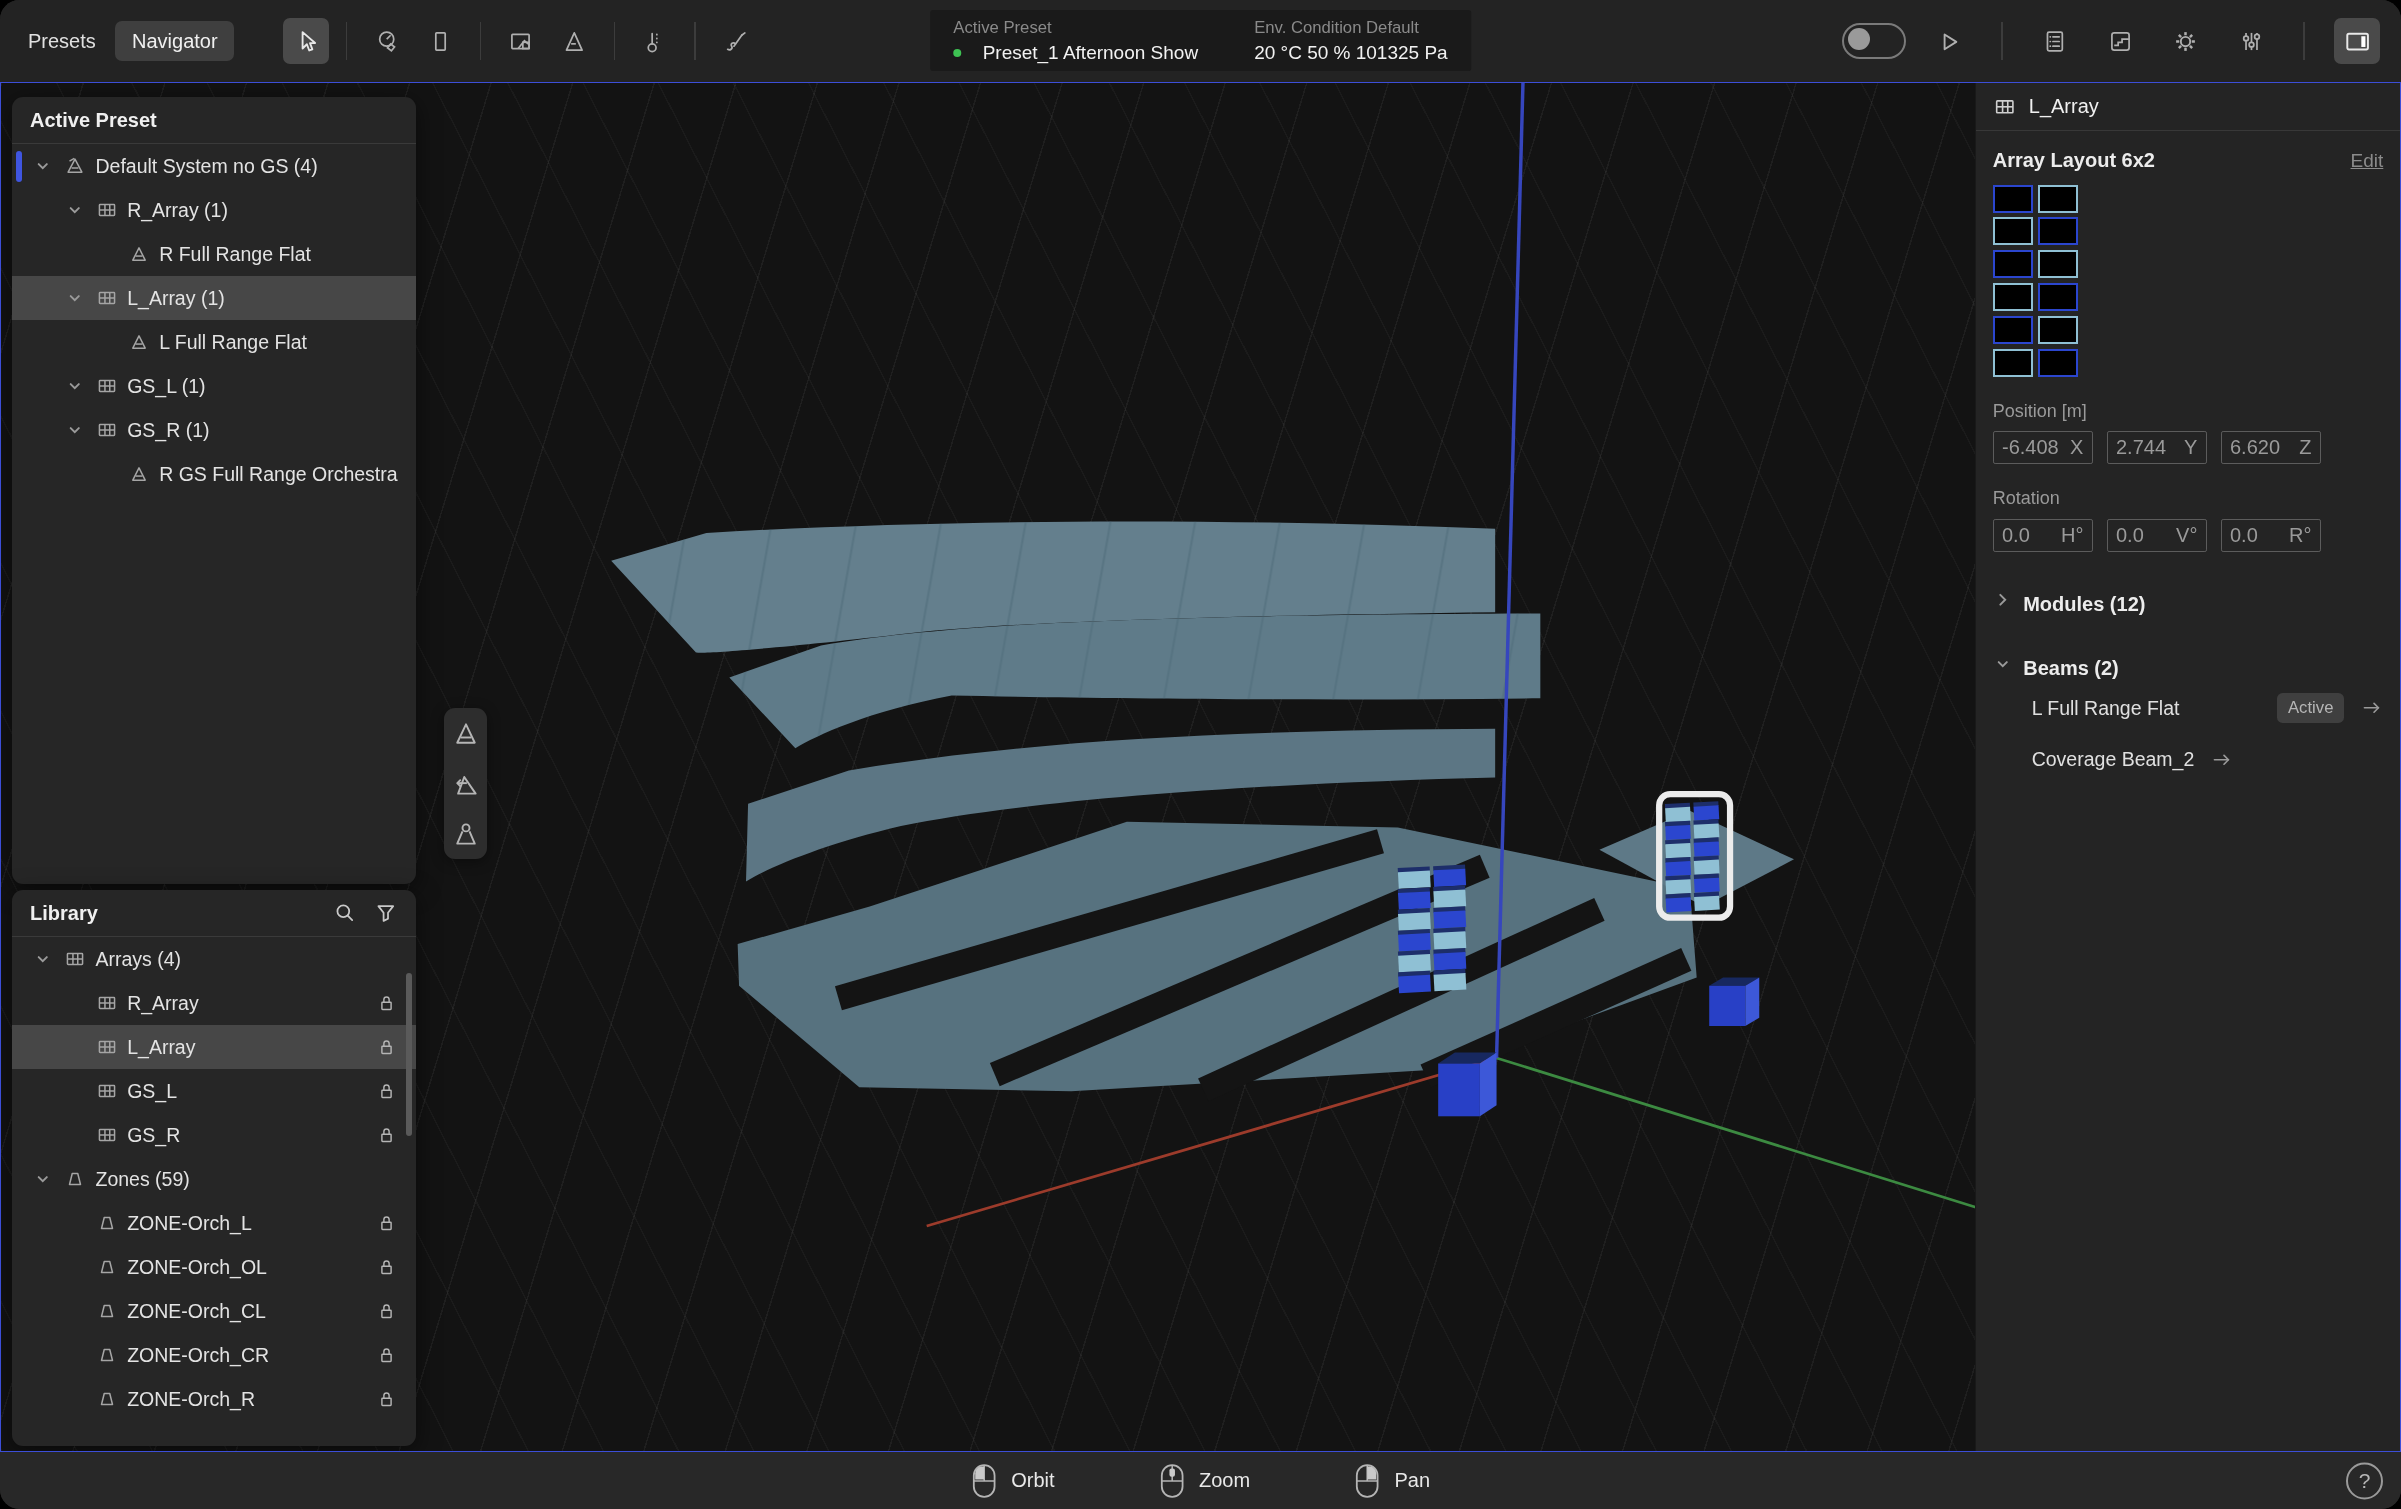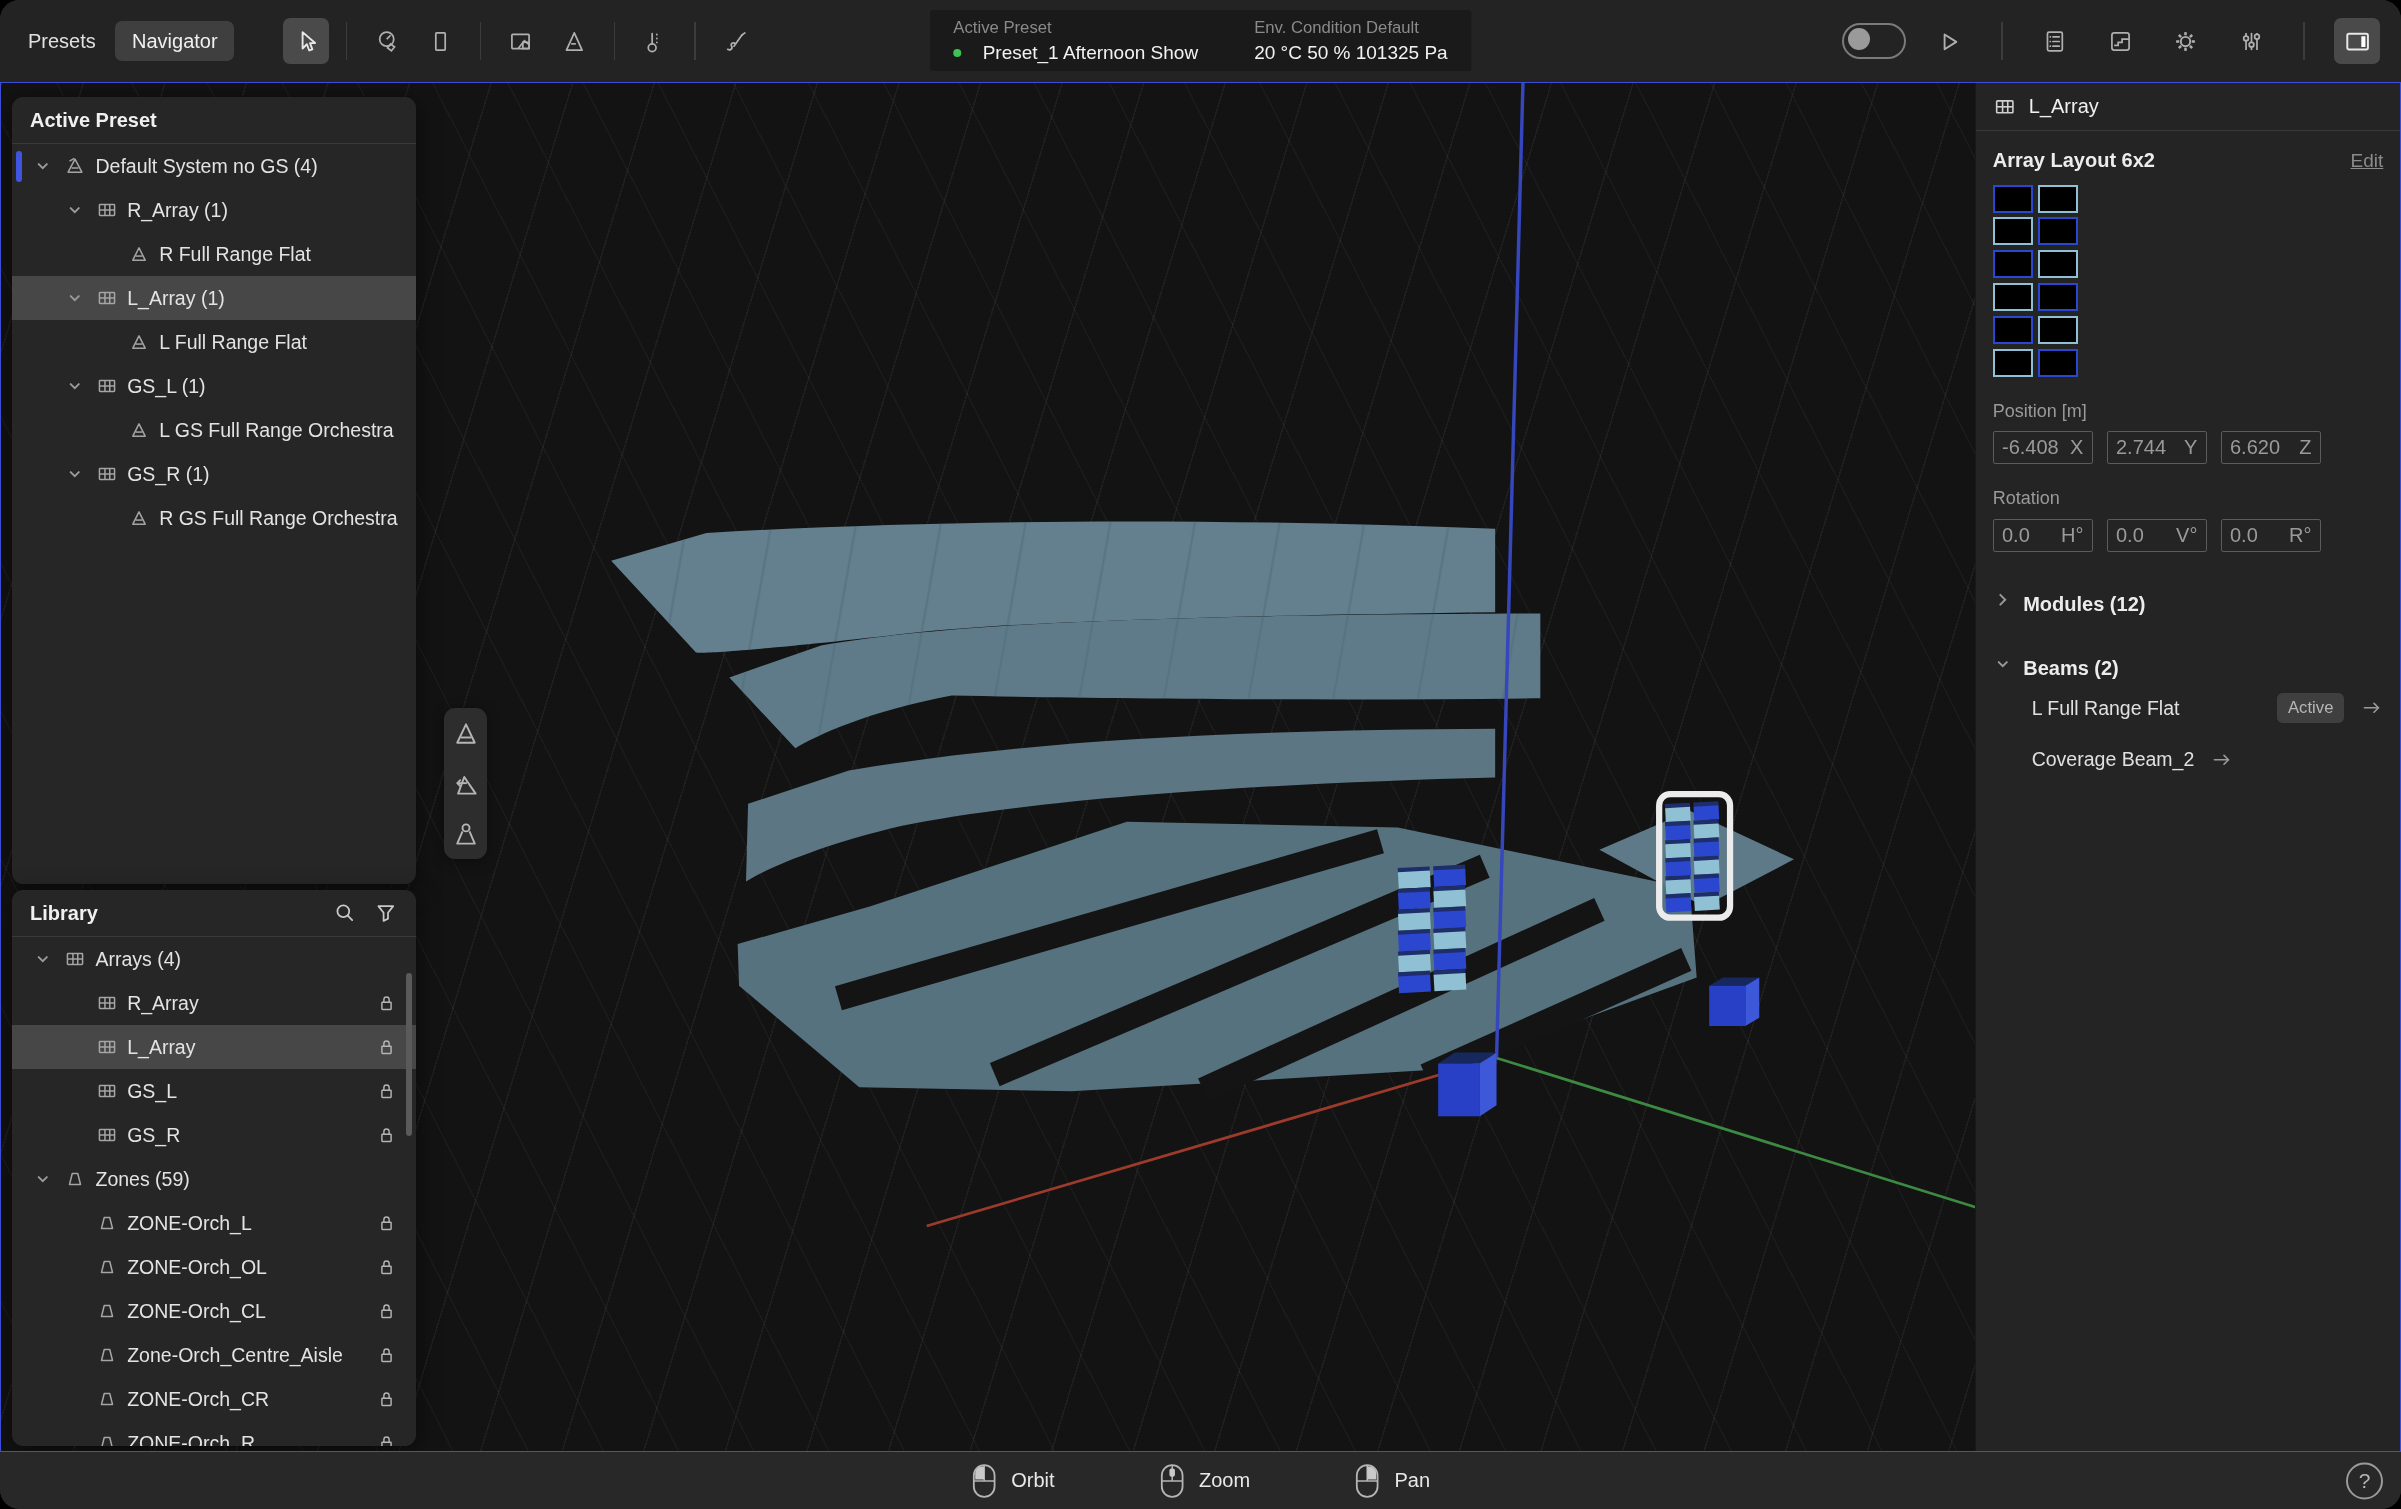--- a/index.html
+++ b/index.html
@@ -486,36 +486,20 @@
               <svg width="22" height="22" viewBox="0 0 32 32" fill="none" stroke="currentColor" stroke-width="2.2">
                 <rect x="5" y="8" width="22" height="16" rx="1"></rect>
                 <line x1="5" y1="16" x2="27" y2="16"></line>
                 <line x1="13" y1="8" x2="13" y2="24"></line>
                 <line x1="20" y1="8" x2="20" y2="24"></line>
               </svg>
             </span>
 
             <span class="tlabel">GS_L (1)</span>
           </div>
-          <div class="trow" style="padding-left: 79px;">
-
-            <span class="chev" style="visibility: hidden;">
-              <svg width="19.5" height="19.5" viewBox="0 0 24 24" fill="none" stroke="currentColor" stroke-width="2.4" stroke-linecap="round">
-                <path d="M7 10 L12 15 L17 10"></path>
-              </svg>
-            </span>
-
-            <span class="ticon">
-              <svg width="22" height="22" viewBox="0 0 32 32" fill="none" stroke="currentColor" stroke-width="2.2" stroke-linejoin="round">
-                <path d="M16 7 L25 25 H7 Z"></path>
-                <path d="M11 19 H21"></path>
-              </svg>
-            </span>
-            <span class="tlabel">L GS Full Range Orchestra</span>
-          </div>
           <div class="trow" style="padding-left: 47px;">
 
             <span class="chev">
               <svg width="19.5" height="19.5" viewBox="0 0 24 24" fill="none" stroke="currentColor" stroke-width="2.4" stroke-linecap="round">
                 <path d="M7 10 L12 15 L17 10"></path>
               </svg>
             </span>
 
             <span class="ticon">
               <svg width="22" height="22" viewBox="0 0 32 32" fill="none" stroke="currentColor" stroke-width="2.2">
@@ -746,40 +730,20 @@
                 <path d="M7 10 L12 15 L17 10"></path>
               </svg>
             </span>
 
             <span class="ticon">
               <svg width="22" height="22" viewBox="0 0 32 32" fill="none" stroke="currentColor" stroke-width="2.2" stroke-linejoin="round">
                 <path d="M12 8 H20 L24 24 H8 Z"></path>
               </svg>
             </span>
             <span class="tlabel">ZONE-Orch_CL</span>
-            <span class="lock">
-              <svg width="21" height="21" viewBox="0 0 32 32" fill="none" stroke="currentColor" stroke-width="2.2">
-                <rect x="9" y="14" width="14" height="11" rx="1"></rect>
-                <path d="M12 14 V10 a4 4 0 0 1 8 0 V14"></path>
-              </svg>
-            </span>
-          </div>
-          <div class="trow" style="padding-left: 47px;">
-            <span class="chev" style="visibility: hidden;">
-              <svg width="19.5" height="19.5" viewBox="0 0 24 24" fill="none" stroke="currentColor" stroke-width="2.4" stroke-linecap="round">
-                <path d="M7 10 L12 15 L17 10"></path>
-              </svg>
-            </span>
-
-            <span class="ticon">
-              <svg width="22" height="22" viewBox="0 0 32 32" fill="none" stroke="currentColor" stroke-width="2.2" stroke-linejoin="round">
-                <path d="M12 8 H20 L24 24 H8 Z"></path>
-              </svg>
-            </span>
-            <span class="tlabel">Zone-Orch_Centre_Aisle</span>
             <span class="lock">
               <svg width="21" height="21" viewBox="0 0 32 32" fill="none" stroke="currentColor" stroke-width="2.2">
                 <rect x="9" y="14" width="14" height="11" rx="1"></rect>
                 <path d="M12 14 V10 a4 4 0 0 1 8 0 V14"></path>
               </svg>
             </span>
           </div>
           <div class="trow" style="padding-left: 47px;">
             <span class="chev" style="visibility: hidden;">
               <svg width="19.5" height="19.5" viewBox="0 0 24 24" fill="none" stroke="currentColor" stroke-width="2.4" stroke-linecap="round">

